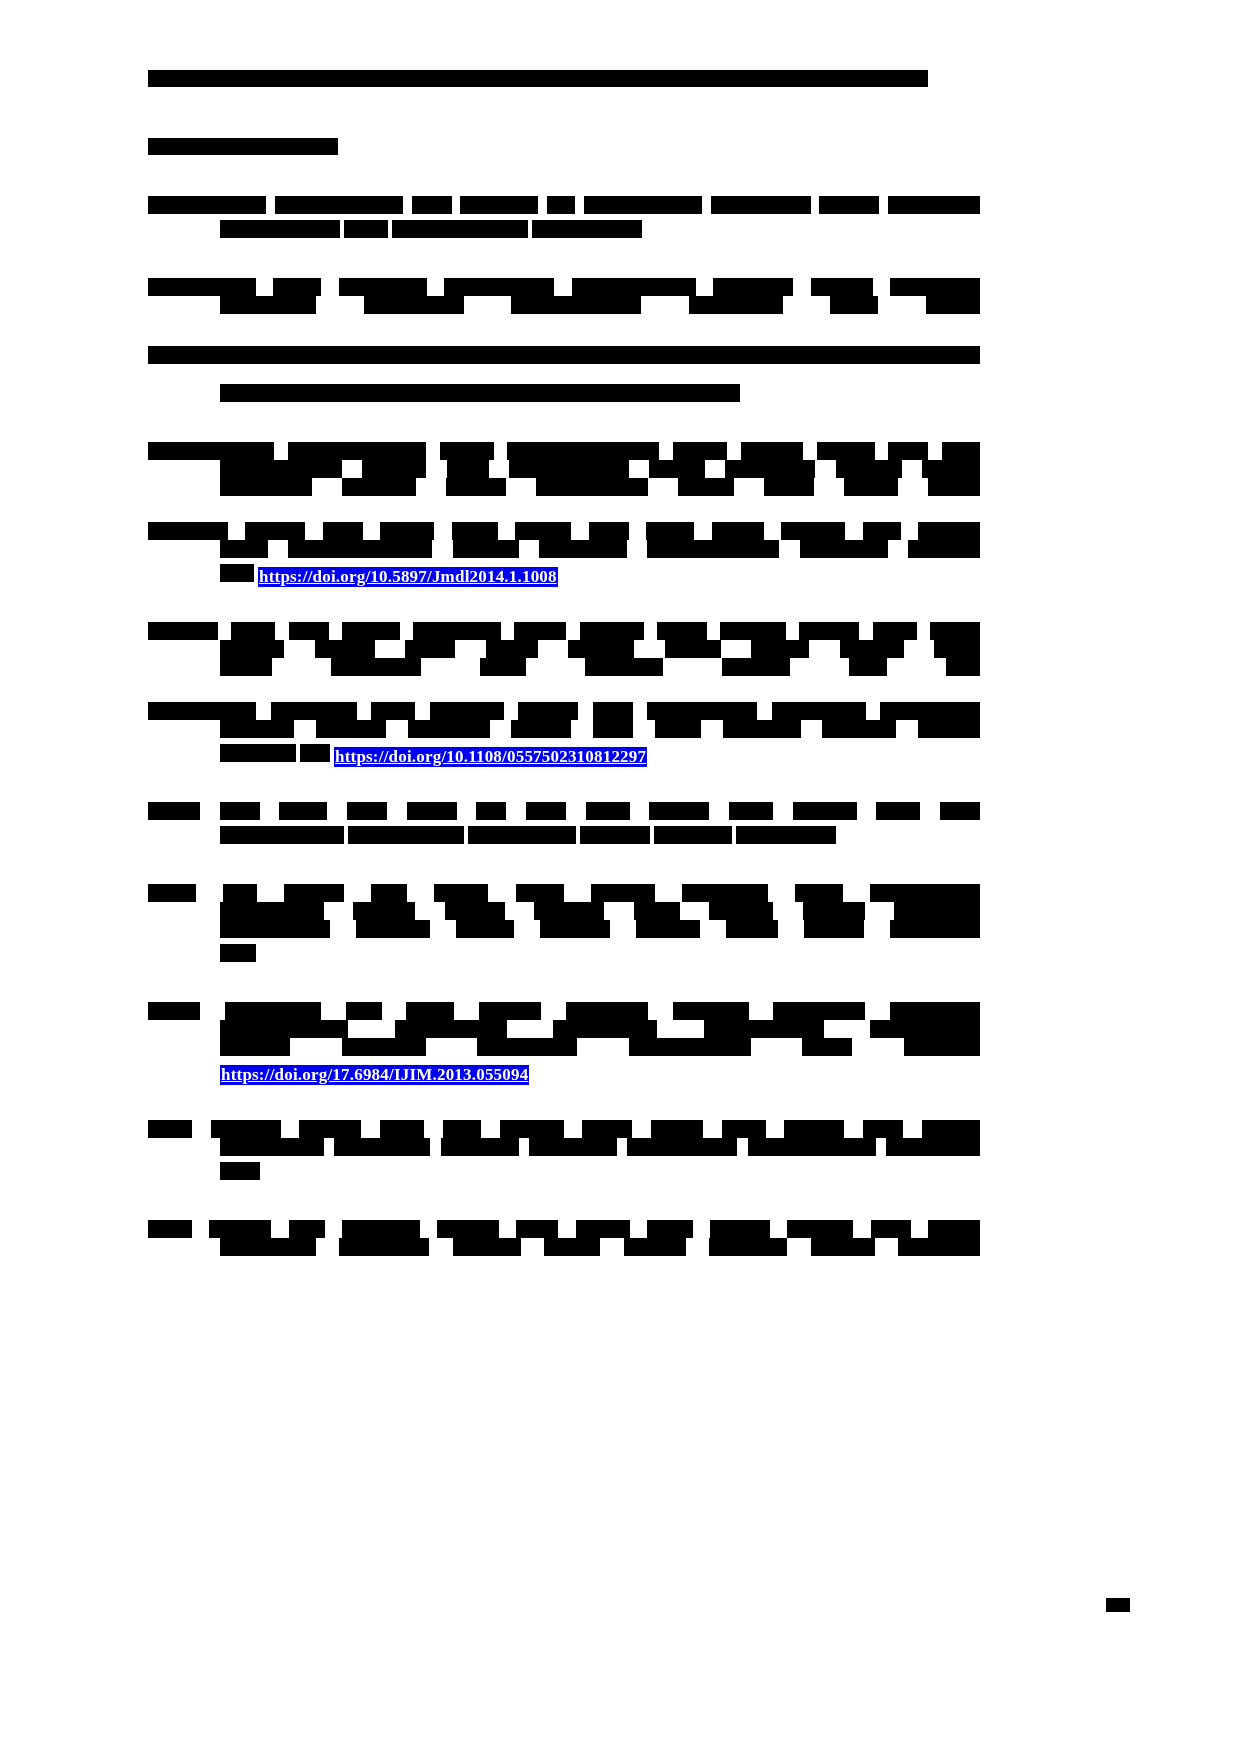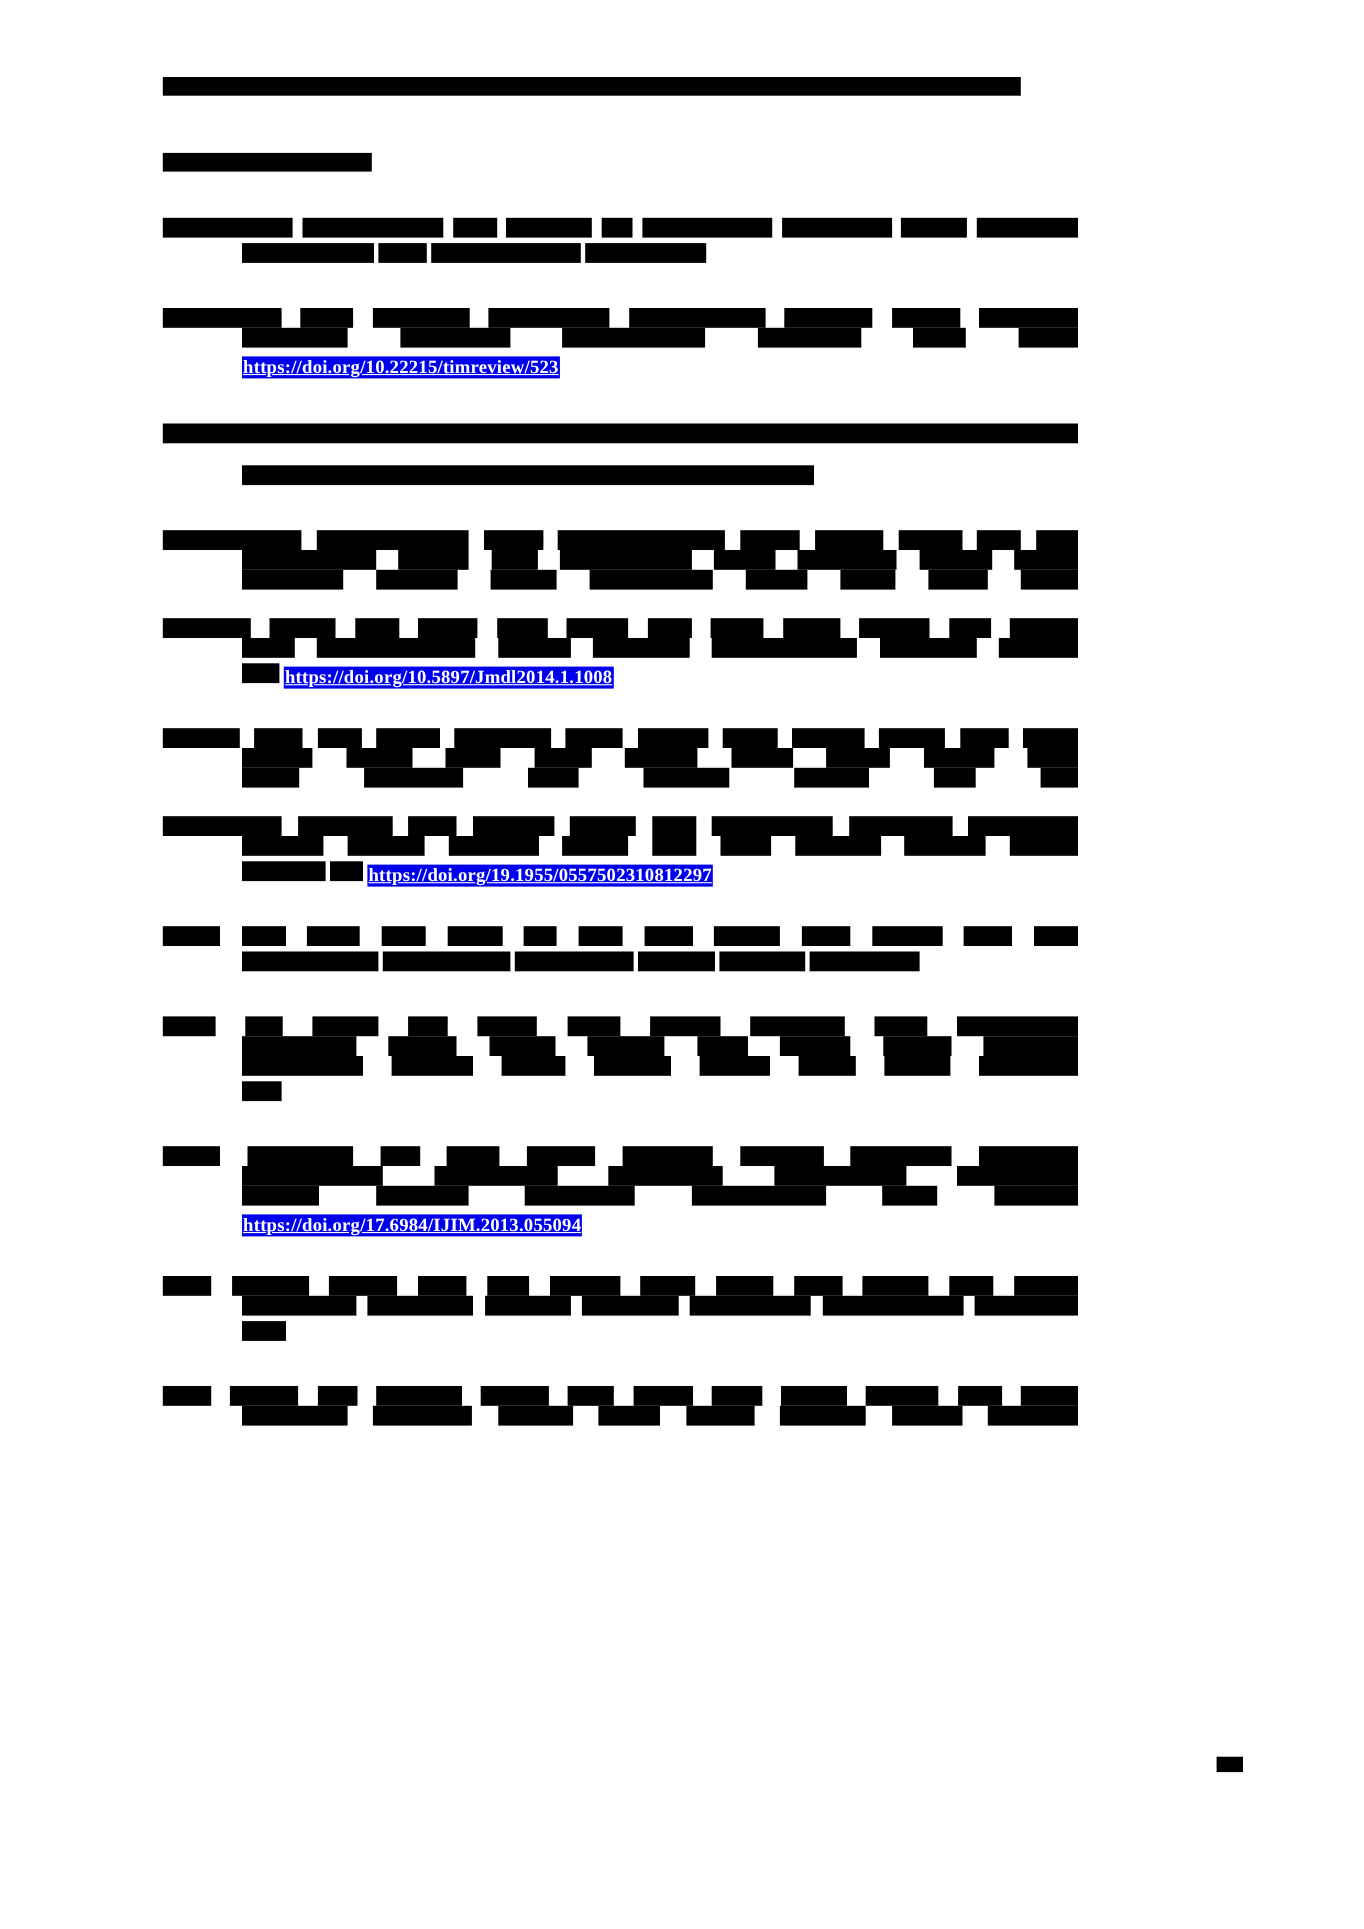--- a/index.html
+++ b/index.html
@@ -130,23 +130,20 @@
           <span class="r" style="width:90px"></span>
       </span>
       <span class="line justify indent">
         <span class="r" style="width:96px"></span>
           <span class="r" style="width:100px"></span>
           <span class="r" style="width:130px"></span>
           <span class="r" style="width:94px"></span>
           <span class="r" style="width:48px"></span>
           <span class="r" style="width:54px"></span>
       </span>
-      <span class="line indent">
-        <a class="lnk" href="#">https://doi.org/10.22215/timreview/523</a>
-      </span>
     </div>
 
     <div class="ref">
       <span class="line">
         <span class="r" style="width:832px"></span>
       </span>
       <span class="line indent">
         <span class="r" style="width:520px"></span>
       </span>
     </div>
@@ -268,21 +265,21 @@
           <span class="r" style="width:70px"></span>
           <span class="r" style="width:82px"></span>
           <span class="r" style="width:60px"></span>
           <span class="r" style="width:40px"></span>
           <span class="r" style="width:46px"></span>
           <span class="r" style="width:78px"></span>
           <span class="r" style="width:74px"></span>
           <span class="r" style="width:62px"></span>
       </span>
       <span class="line indent">
-        <span class="r" style="width:76px"></span>&nbsp;<span class="r" style="width:30px"></span>&nbsp;<a class="lnk" href="#">https://doi.org/19.1955/0557502310812297</a>
+        <span class="r" style="width:76px"></span>&nbsp;<span class="r" style="width:30px"></span>&nbsp;<a class="lnk" href="#">https://doi.org/10.1108/0557502310812297</a>
       </span>
     </div>
 
     <div class="ref">
       <span class="line justify">
         <span class="r" style="width:52px"></span>
           <span class="r" style="width:40px"></span>
           <span class="r" style="width:48px"></span>
           <span class="r" style="width:40px"></span>
           <span class="r" style="width:50px"></span>

